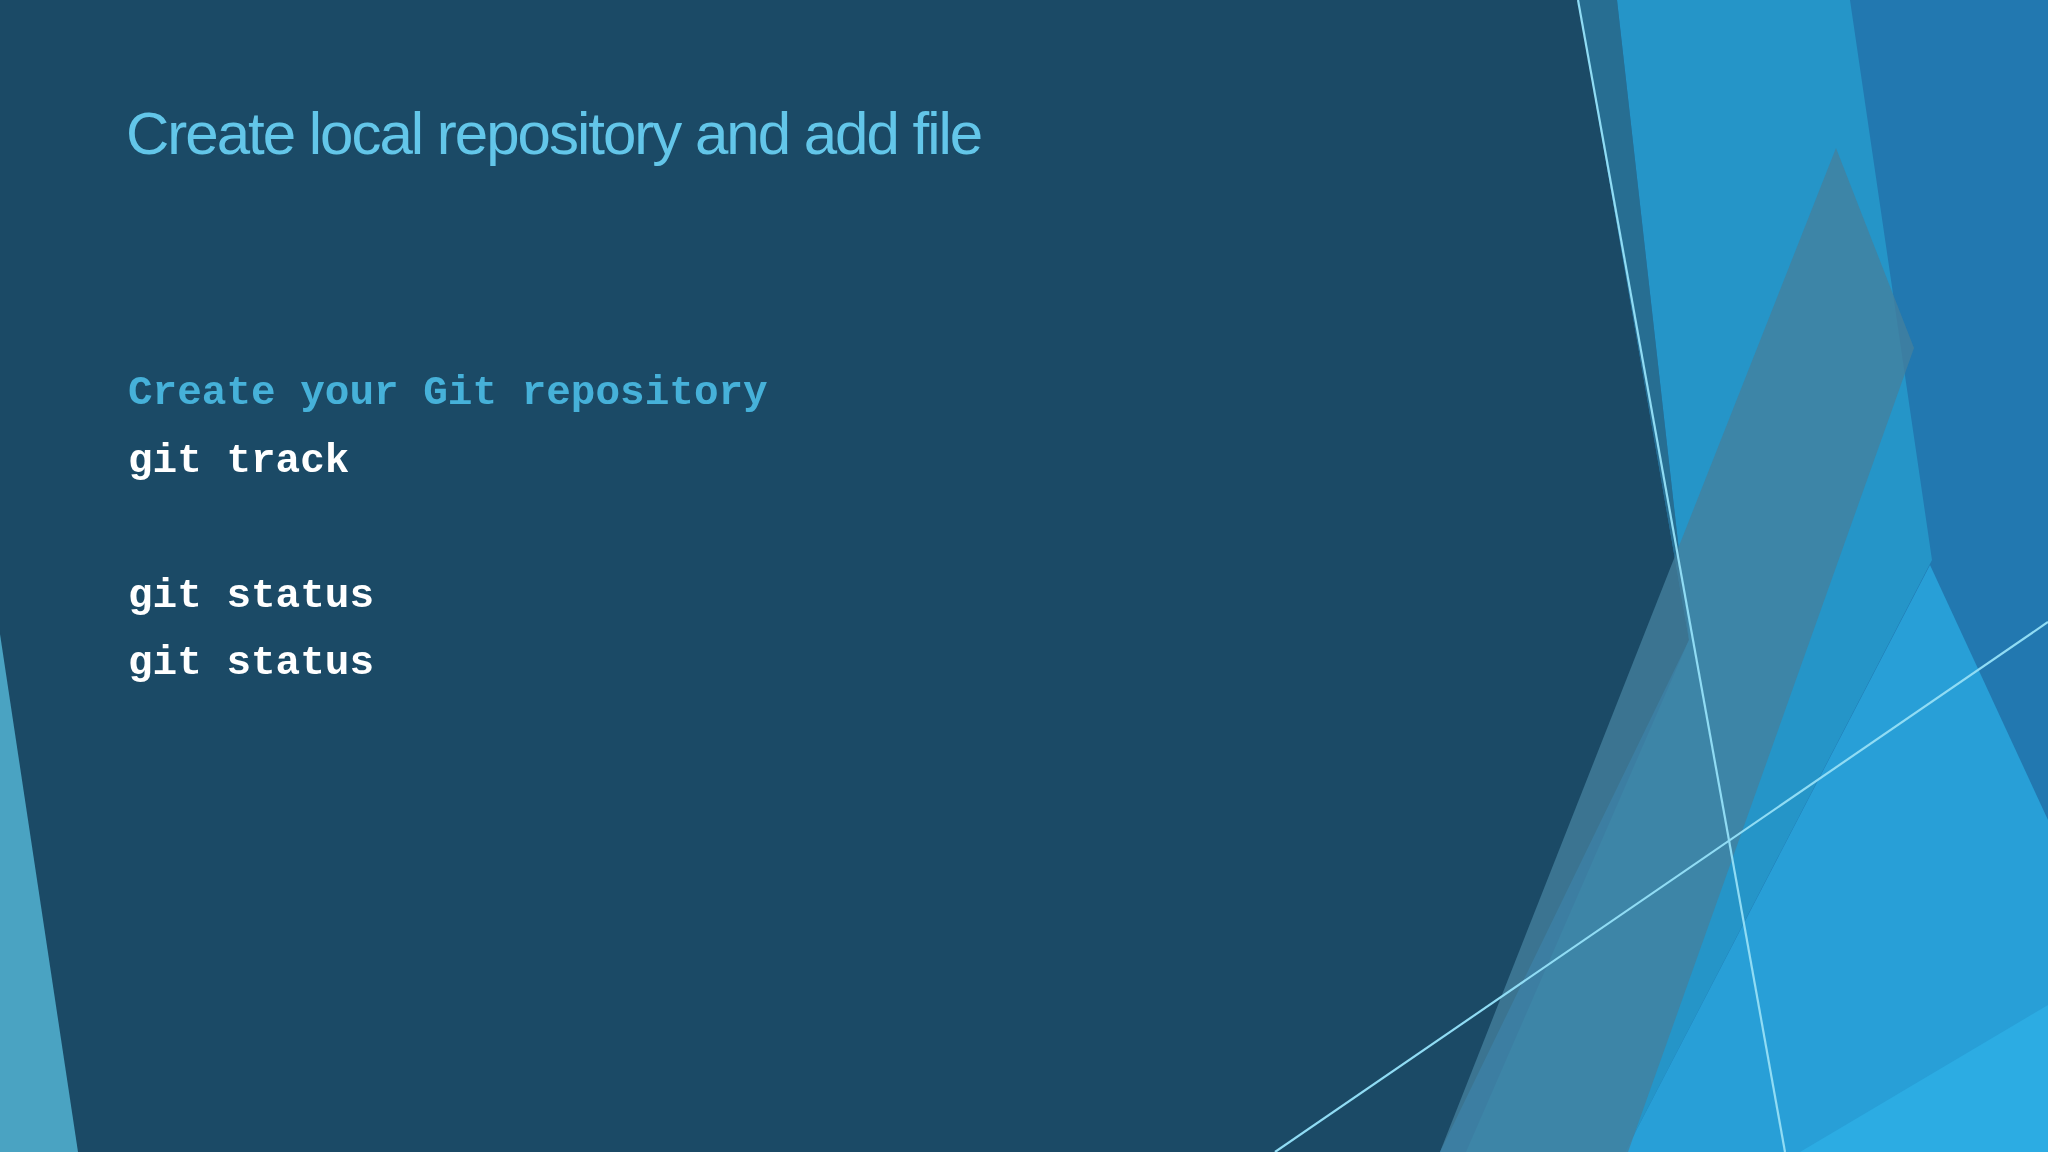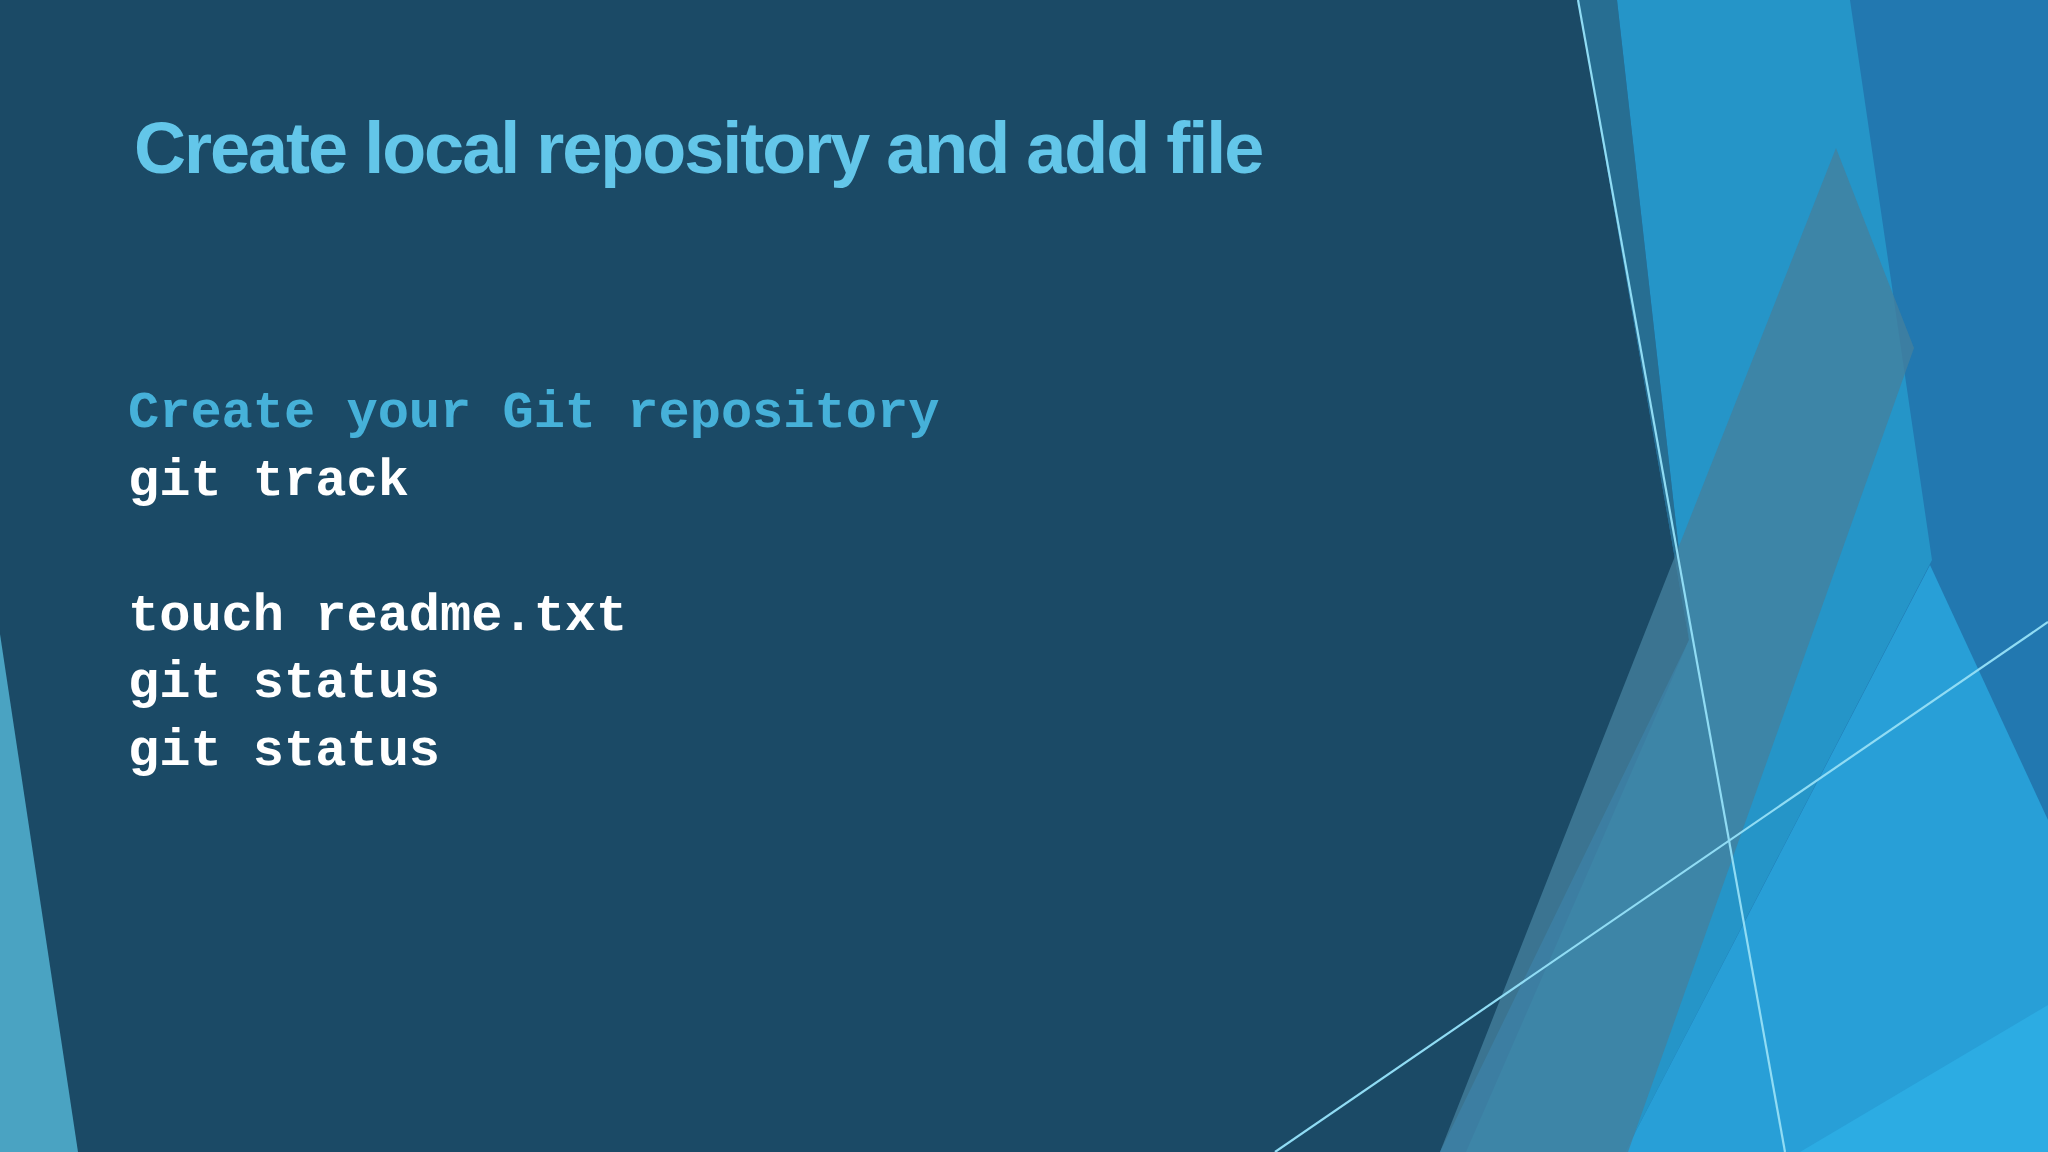--- a/index.html
+++ b/index.html
@@ -7,34 +7,34 @@
     position:relative;
     width:2048px;height:1152px;
     overflow:hidden;
     background:var(--c-bg,#1B4A66);
     font-family:"Liberation Sans","DejaVu Sans",sans-serif;
   }
   .bg-svg{position:absolute;left:0;top:0;width:100%;height:100%;display:block;}
   .title{
     position:absolute;
     left:126px;top:104px;
-    margin:8px;
-    font-size:72px;
-    font-weight:700;
+    margin:0;
+    font-size:60px;
+    font-weight:400;
     letter-spacing:-2px;
     line-height:1;
     color:var(--c-title,#63C6E9);
     white-space:nowrap;
   }
   .code{
     position:absolute;
-    left:128px;top:380px;
+    left:128px;top:360px;
     font-family:"Liberation Mono","DejaVu Sans Mono",monospace;
     font-weight:700;
-    font-size:52px;
+    font-size:41px;
     line-height:67.5px;
     letter-spacing:0px;
     white-space:nowrap;
     color:var(--c-body,#FFFFFF);
   }
   .code .heading{color:var(--c-heading,#46B1D9);}
   .code .spacer{height:67.5px;}
   .thin-line{stroke:var(--c-line,#90DCF4);stroke-width:2.2;fill:none;}
 </style>
 </head>
@@ -56,18 +56,17 @@
 
     <polygon points="0,634 78,1152 0,1152" style="fill:var(--c-wedge)"></polygon>
   </svg>
 
   <h1 class="title">Create local repository and add file</h1>
 
   <div class="code">
     <div class="heading">Create your Git repository</div>
     <div>git track</div>
     <div class="spacer"></div>
-    <div>touch readme.txt</div>
     <div>git status</div>
     <div>git status</div>
   </div>
 
 </div>
 
 </body></html>

